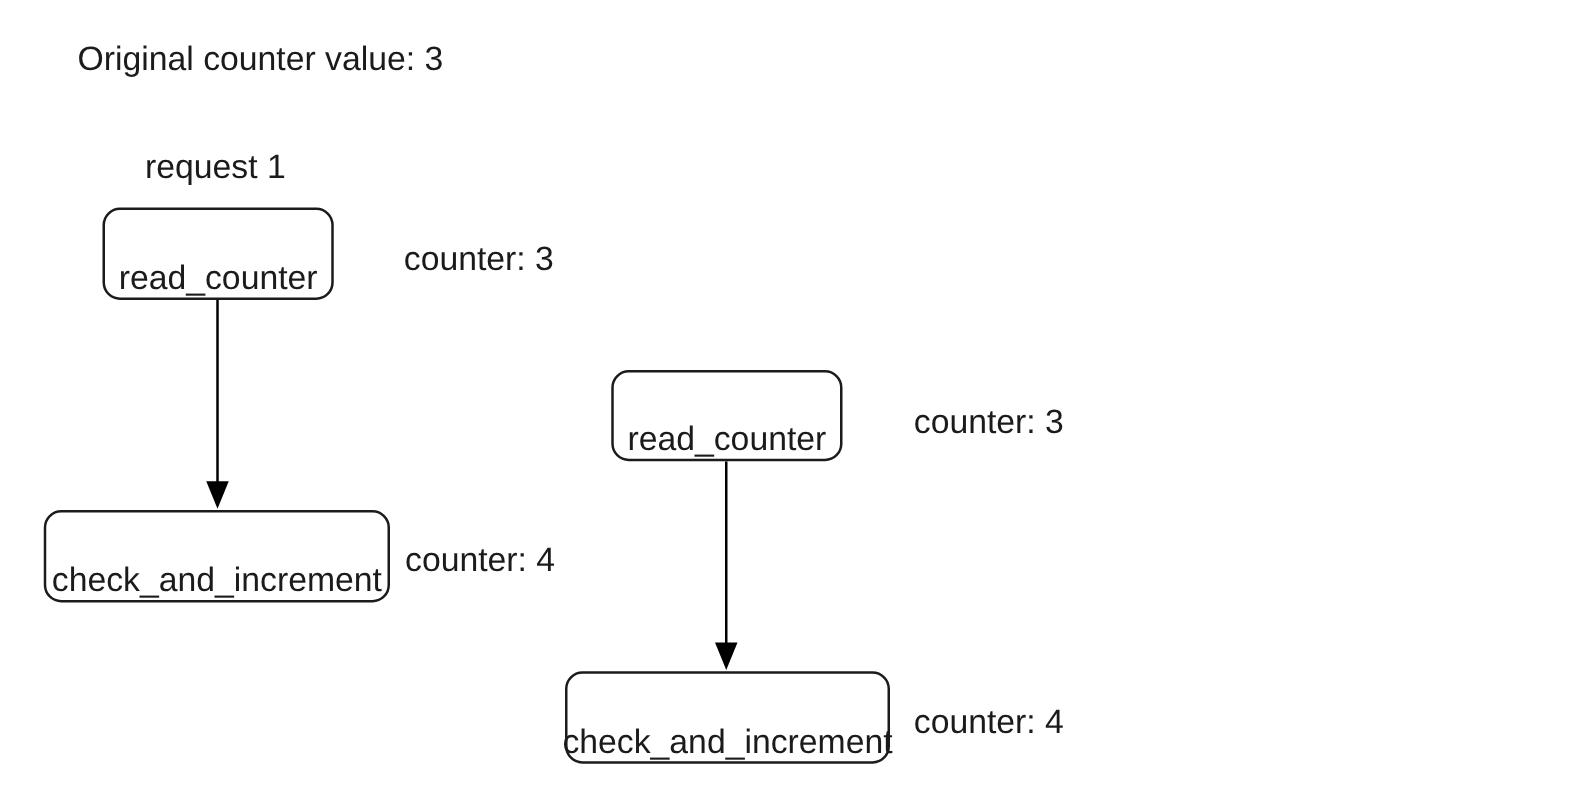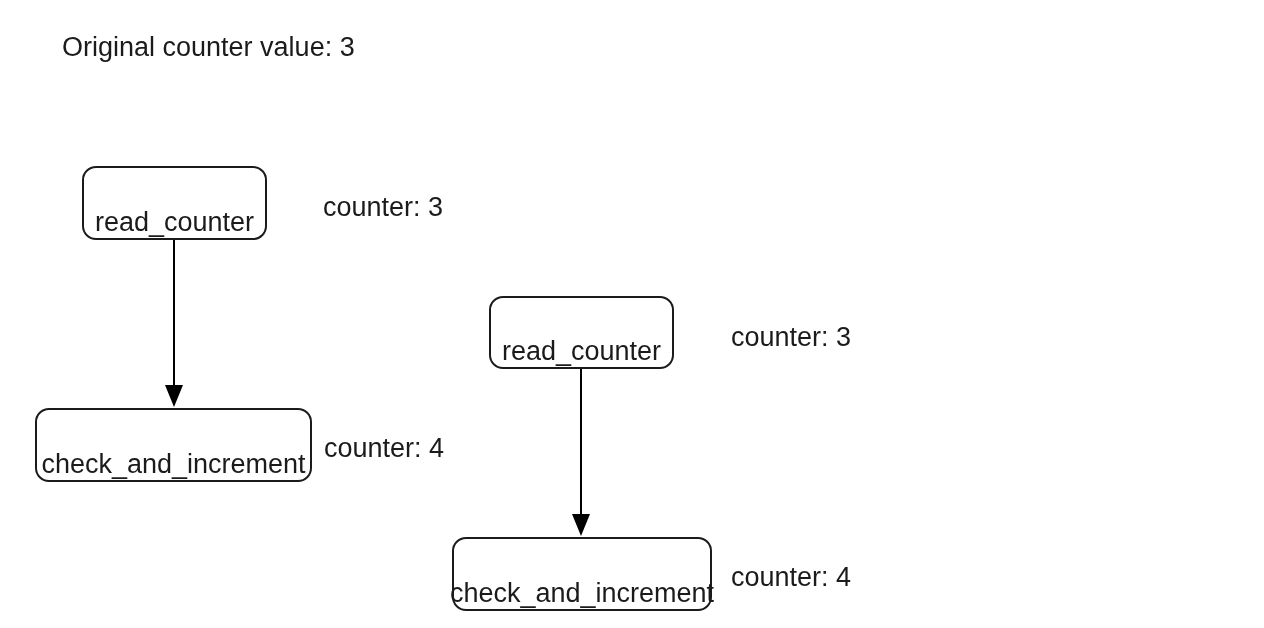--- a/index.html
+++ b/index.html
@@ -47,20 +47,21 @@
   .arrow-1 { left: 159px; top: 240px; }
   .arrow-2 { left: 566px; top: 369px; }
 </style>
 </head>
 <body>
 
 <div class="canvas">
 
   <div class="abs title">Original counter value: 3</div>
 
+  <div class="abs req-label-1">request 1</div>
 
   <div class="node node-read-1">
     <span>read_counter</span>
   </div>
   <div class="abs ann-c3-1">counter: 3</div>
 
   <svg class="arrow arrow-1" width="30" height="168" viewBox="0 0 30 168" aria-hidden="true">
     <line x1="15" y1="0" x2="15" y2="149" stroke="#000000" stroke-width="2"></line>
     <polygon points="15,167 6,145 24,145" fill="#000000"></polygon>
   </svg>

